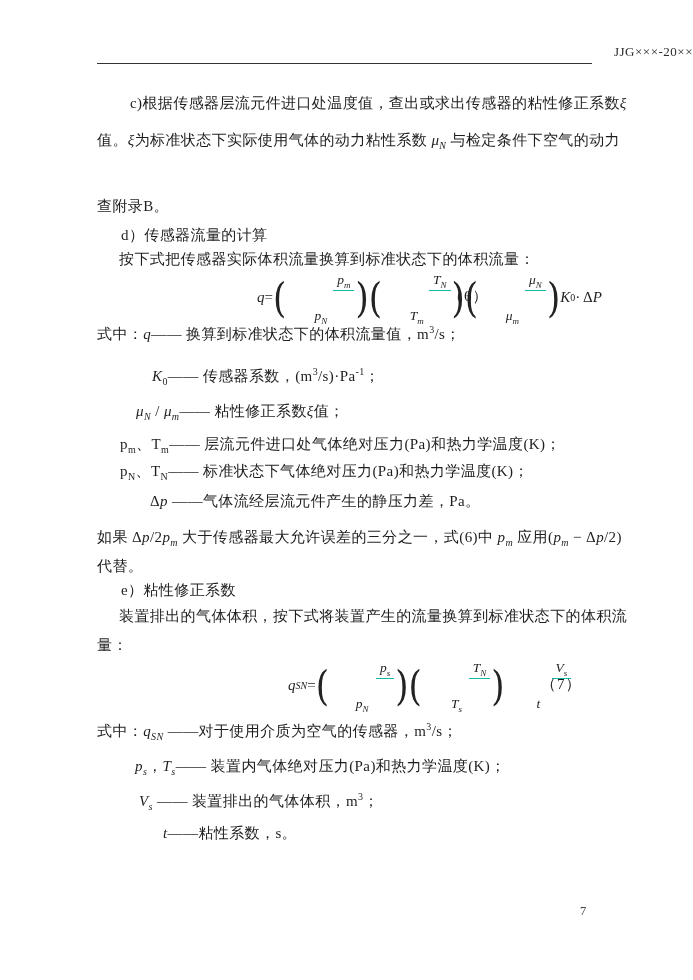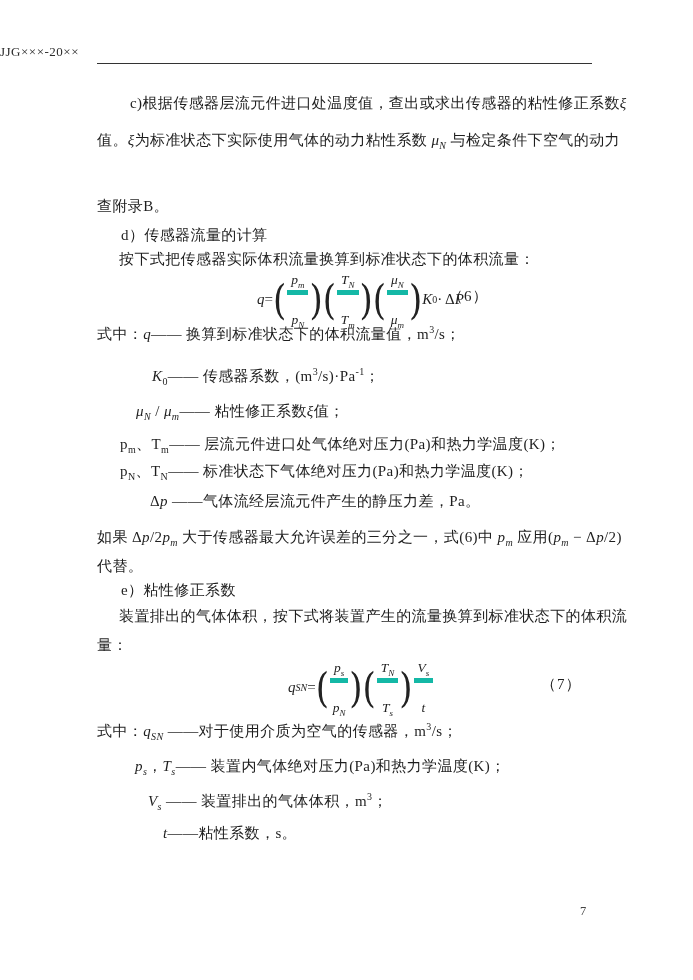--- a/index.html
+++ b/index.html
@@ -6,21 +6,21 @@
   .page{
     position:relative;
     width:693px;height:980px;
     background:#ffffff;
     font-family:"Liberation Serif","DejaVu Serif",serif;
     color:#1e1e1e;
     overflow:hidden;
   }
   .header-text{
     position:absolute;top:44px;left:0;width:693px;
-    text-align:left;font-size:13px;letter-spacing:.5px;color:#2b2b2b;
+    text-align:right;font-size:13px;letter-spacing:.5px;color:#2b2b2b;
   }
   .header-rule{
     position:absolute;top:63px;left:97px;width:495px;height:0;
     border-top:1.5px solid #333;
   }
   .line{
     position:absolute;
     font-size:15px;line-height:20px;
     letter-spacing:.4px;
     white-space:nowrap;
@@ -30,21 +30,21 @@
   sup{font-size:10px;line-height:0;}
   .formula{
     position:absolute;display:flex;align-items:center;
     font-size:15px;white-space:nowrap;
   }
   .fpart{display:inline-flex;align-items:center;}
   .frac{
     display:inline-flex;flex-direction:column;align-items:center;
     font-size:13.5px;line-height:1.3;margin:0 1px;
   }
-  .frac .num{border-bottom:5px solid #14b8a6;padding:0 4px 1px 4px;}
+  .frac .num{border-bottom:1px solid #14b8a6;padding:0 4px 1px 4px;margin-left:46px;}
   .frac .den{padding-top:16px;}
   .frac sub{font-size:9px;}
   .paren{
     font-size:34px;font-weight:400;line-height:.9;
     transform:scaleY(1.22);display:inline-block;margin:0 0;
     font-family:"DejaVu Serif",serif;color:#222;
   }
   .eq-label{position:absolute;font-size:15px;letter-spacing:1px;}
   .page-number{position:absolute;top:904px;left:580px;font-size:12.5px;color:#444;}
 </style>
@@ -129,18 +129,18 @@
     <span class="paren">)</span>
     <span class="frac">
       <span class="num"><span class="it">V</span><sub class="it">s</sub></span>
       <span class="den"><span class="it">t</span></span>
     </span>
   </div>
   <div class="eq-label" style="top:675px;left:541px">（7）</div>
 
   <div class="line" style="top:721px;left:97px"><span>式中：</span><span class="it">q</span><sub class="it">SN</sub><span> ——对于使用介质为空气的传感器，m</span><sup>3</sup><span>/s；</span></div>
   <div class="line" style="top:756px;left:135px"><span class="it">p</span><sub class="it">s</sub><span>，</span><span class="it">T</span><sub class="it">s</sub><span>—— 装置内气体绝对压力(Pa)和热力学温度(K)；</span></div>
-  <div class="line" style="top:791px;left:148px"><span class="it">V</span><sub class="it">s</sub><span> —— 装置排出的气体体积，m</span><sup>3</sup><span>；</span></div>
+  <div class="line" style="top:791px;left:139px"><span class="it">V</span><sub class="it">s</sub><span> —— 装置排出的气体体积，m</span><sup>3</sup><span>；</span></div>
   <div class="line" style="top:823px;left:163px"><span class="it">t</span><span>——粘性系数，s。</span></div>
 
   <div class="page-number">7</div>
 
 </div>
 
 </body></html>

